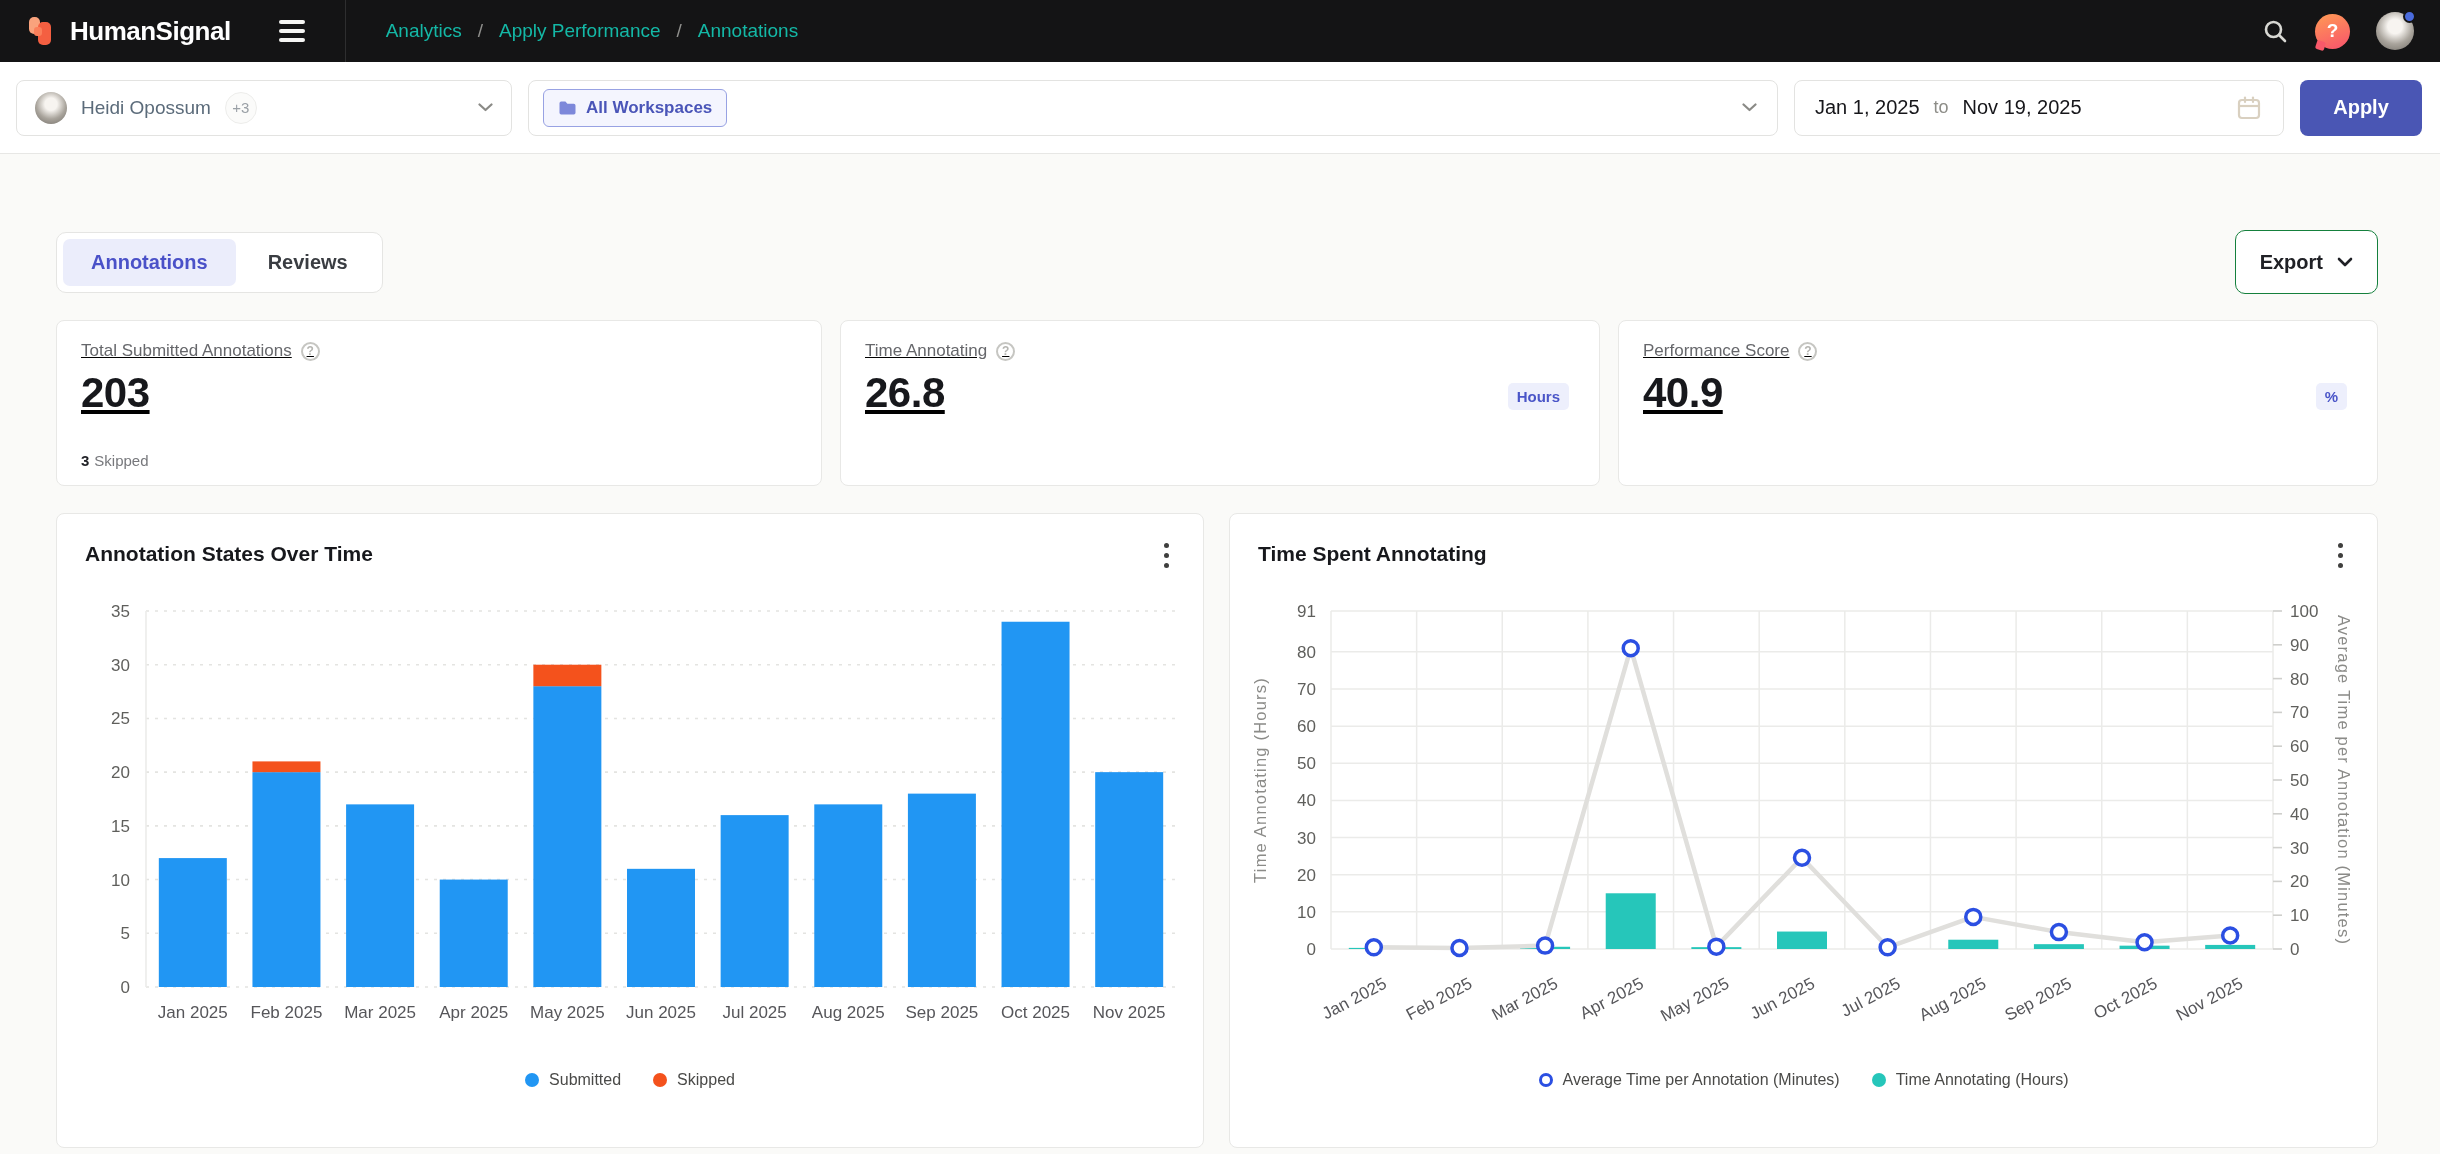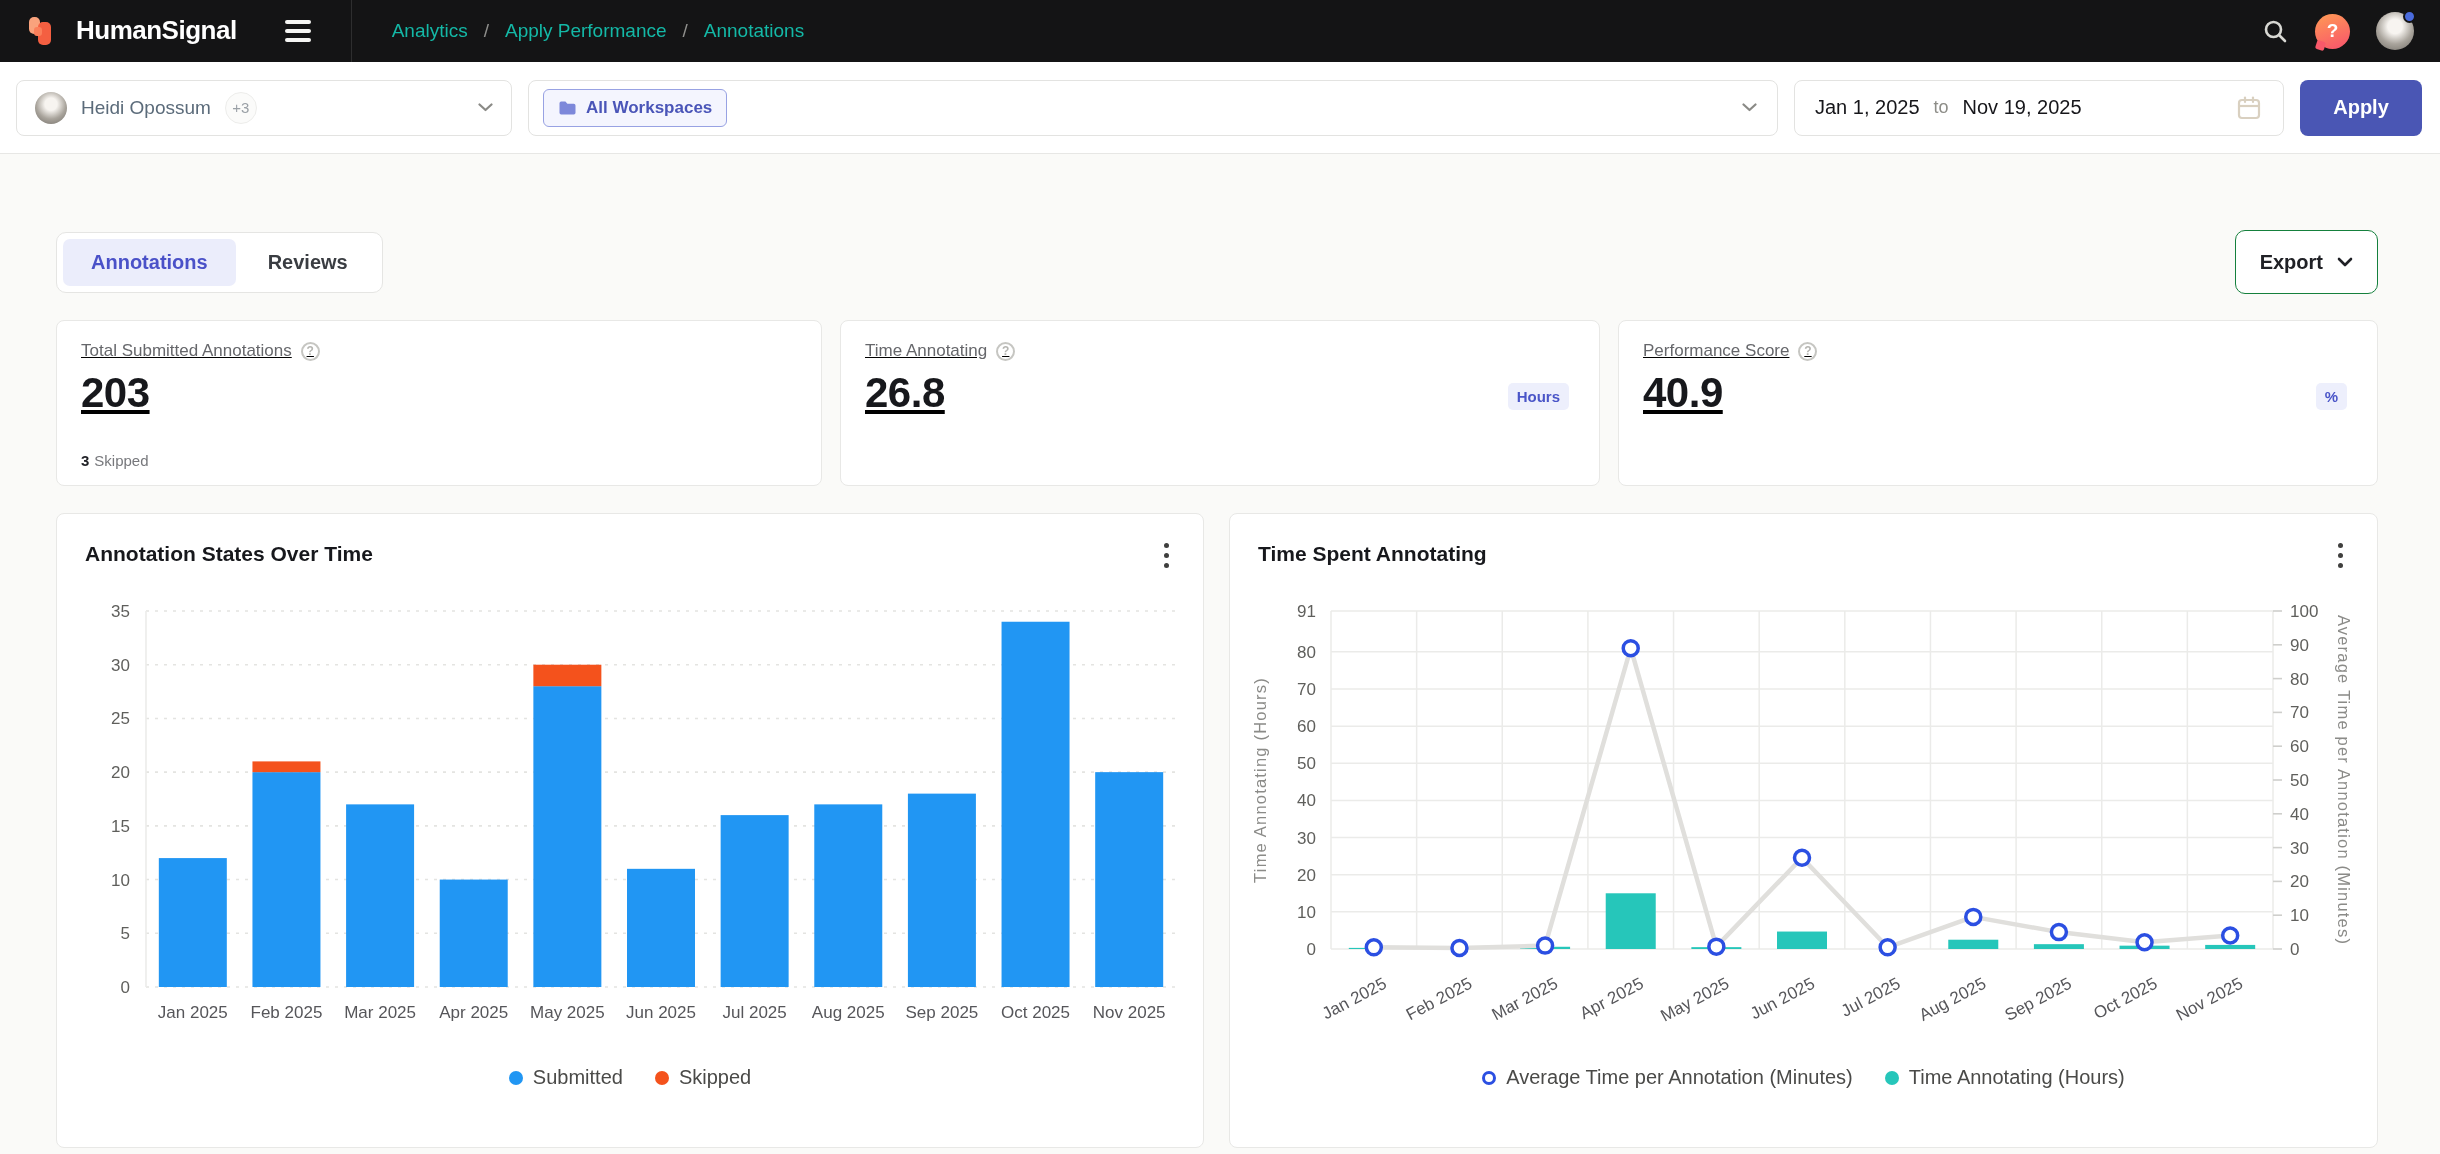--- a/index.html
+++ b/index.html
@@ -2,21 +2,21 @@
 <html><head>
 <meta charset="utf-8">
 <style>
   * { box-sizing: border-box; margin: 0; padding: 0; }
   html,body { margin:0; }
   body { font-family: "Liberation Sans", sans-serif; }
   .page { position:relative; width:2440px; height:1154px; background:#fafaf8; overflow:hidden; }
 
   
   .topbar { height:62px; background:#141415; display:flex; align-items:center; padding:0 26px; }
-  .brand { display:flex; gap:20px; }
+  .brand { display:flex; align-items:center; gap:14px; }
   .brand-name { color:#ffffff; font-size:26px; font-weight:700; letter-spacing:-0.5px; }
   .hamburger { margin-left:48px; display:flex; flex-direction:column; gap:5px; cursor:pointer; }
   .hamburger span { display:block; width:26px; height:4px; background:#f5f5f3; border-radius:2px; }
   .topbar-divider { width:1px; height:62px; background:#2e2e2f; margin-left:40px; }
   .breadcrumbs { margin-left:40px; display:flex; align-items:center; gap:16px; font-size:19px; }
   .crumb { color:#14b8a6; }
   .crumb-sep { color:#8f8f8c; }
   .topbar-right { margin-left:auto; display:flex; align-items:center; gap:26px; }
   .help-bubble { position:relative; width:35px; height:35px; border-radius:50%;
     background:linear-gradient(160deg,#ff9b54 0%,#f9596a 90%); display:flex; align-items:center; justify-content:center;
@@ -75,21 +75,21 @@
   .charts-row { margin-top:27px; display:grid; grid-template-columns:1148px 1149px; gap:25px; }
   .chart-card { position:relative; height:635px; background:#ffffff; border:1px solid #e8e8e6; border-radius:8px; }
   .chart-title { position:absolute; top:28px; left:28px; font-size:21px; font-weight:800; color:#17181c; }
   .kebab { position:absolute; top:26px; right:24px; width:26px; height:30px; display:flex; flex-direction:column;
     align-items:center; justify-content:center; gap:5px; cursor:pointer; }
   .kebab i { width:5px; height:5px; border-radius:50%; background:#3f3f3e; }
   .chart-svg { position:absolute; left:0; top:0; width:100%; height:100%; }
   svg text { font-family:"Liberation Sans", sans-serif; }
   .chart-legend { position:absolute; left:0; right:0; bottom:58px; display:flex; justify-content:center;
     align-items:center; gap:32px; }
-  .legend-item { display:flex; align-items:center; gap:10px; font-size:20px; color:#4a4a48; cursor:pointer; }
+  .legend-item { display:flex; align-items:center; gap:10px; font-size:16px; color:#4a4a48; cursor:pointer; }
   .dot { width:14px; height:14px; border-radius:50%; display:inline-block; }
   .ring { width:14px; height:14px; border-radius:50%; display:inline-block; border:3.5px solid #2b4fe2; background:#fff; }
 </style>
 </head>
 <body>
 
 <div class="page">
 
   <header class="topbar">
     <div class="brand">

